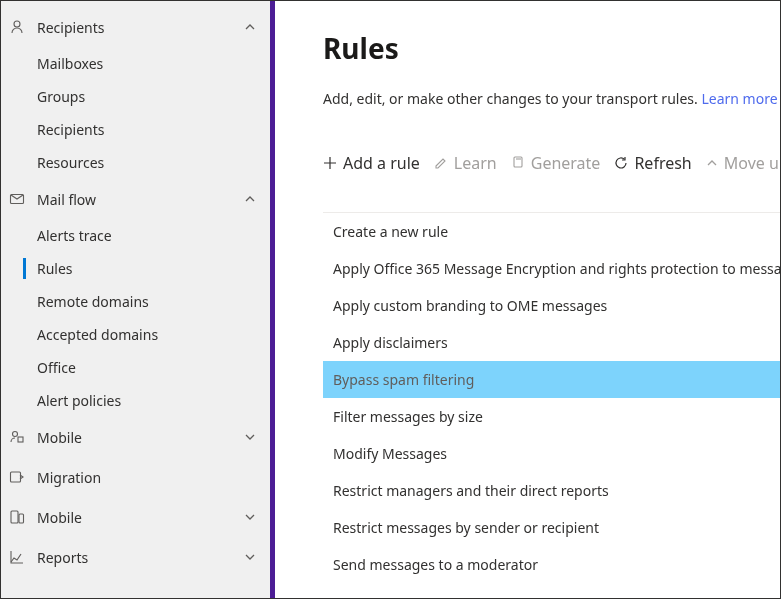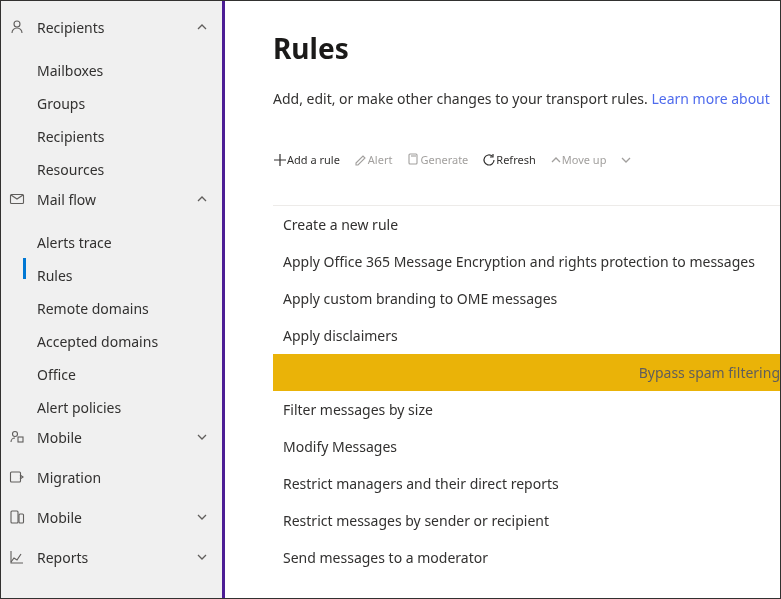--- a/index.html
+++ b/index.html
@@ -8,23 +8,23 @@
     font-size: 14px;
     color: #323130;
     background: #fff;
     width: 781px;
     height: 599px;
     overflow: hidden;
     display: flex;
     border: 1px solid #323130;
   }
   .sidebar {
-    width: 224px;
+    width: 274px;
     background: #f0f0f0;
-    border-right: 3px solid #4c1d95;
+    border-right: 5px solid #4c1d95;
     padding-top: 6px;
     overflow-y: auto;
   }
   .nav-parent {
     display: flex;
     align-items: center;
     height: 40px;
     padding-left: 8px;
     padding-right: 14px;
     cursor: pointer;
@@ -44,21 +44,21 @@
   }
   .nav-parent .chevron {
     width: 12px;
     height: 12px;
     display: flex;
     align-items: center;
     justify-content: center;
   }
   .nav-child {
     display: flex;
-    align-items: flex-end;
+    align-items: center;
     height: 33px;
     padding-left: 36px;
     cursor: pointer;
     color: #323130;
     position: relative;
   }
   .nav-child.active::before {
     content: "";
     position: absolute;
     left: 22px;
@@ -89,21 +89,22 @@
   .toolbar {
     display: flex;
     align-items: center;
     gap: 14px;
     padding-bottom: 10px;
     white-space: nowrap;
   }
   .tb-btn {
     display: inline-flex;
     align-items: center;
-    font-size: 11px;
+    gap: 6px;
+    font-size: 16px;
     color: #323130;
     cursor: pointer;
     background: none;
     border: none;
     font-family: inherit;
   }
   .tb-btn.disabled { color: #a19f9d; cursor: default; }
   .tb-btn svg { flex-shrink: 0; }
   .dropdown {
     border-top: 1px solid #edebe9;
@@ -112,21 +113,21 @@
   .dd-item {
     height: 37px;
     display: flex;
     align-items: center;
     padding-left: 10px;
     font-size: 14px;
     color: #323130;
     cursor: pointer;
     white-space: nowrap;
   }
-  .dd-item.hovered { background: #eab308; color: #605e5c; justify-content: flex-end; }
+  .dd-item.hovered { background: #7dd3fc; color: #605e5c; }
 </style>
 </head>
 <body>
 
 <div class="sidebar">
     <div class="nav-parent">
       <span class="nav-icon">
         <svg width="16" height="16" viewBox="0 0 16 16">
           <circle cx="8" cy="5" r="3" fill="none" stroke="#605e5c" stroke-width="1.1"></circle>
           <path d="M3 14c0-2.8 2.2-5 5-5s5 2.2 5 5" fill="none" stroke="#605e5c" stroke-width="1.1"></path>
@@ -247,21 +248,21 @@
     <button class="tb-btn">
       <svg width="14" height="14" viewBox="0 0 14 14">
           <path d="M7 1v12M1 7h12" stroke="#323130" stroke-width="1.2" fill="none"></path>
         </svg>
       <span>Add a rule</span>
     </button>
     <button class="tb-btn disabled">
       <svg width="14" height="14" viewBox="0 0 14 14">
           <path d="M2 10l7-7 2 2-7 7H2v-2z" fill="none" stroke="#a19f9d" stroke-width="1.1"></path>
         </svg>
-      <span>Alert</span>
+      <span>Learn</span>
     </button>
     <button class="tb-btn disabled">
       <svg width="14" height="14" viewBox="0 0 14 14">
           <rect x="3" y="1" width="8" height="10" rx="1" fill="none" stroke="#a19f9d" stroke-width="1.1"></rect>
           <path d="M5 3h5" stroke="#a19f9d" stroke-width="1.1"></path>
         </svg>
       <span>Generate</span>
     </button>
     <button class="tb-btn">
       <svg width="14" height="14" viewBox="0 0 14 14">

